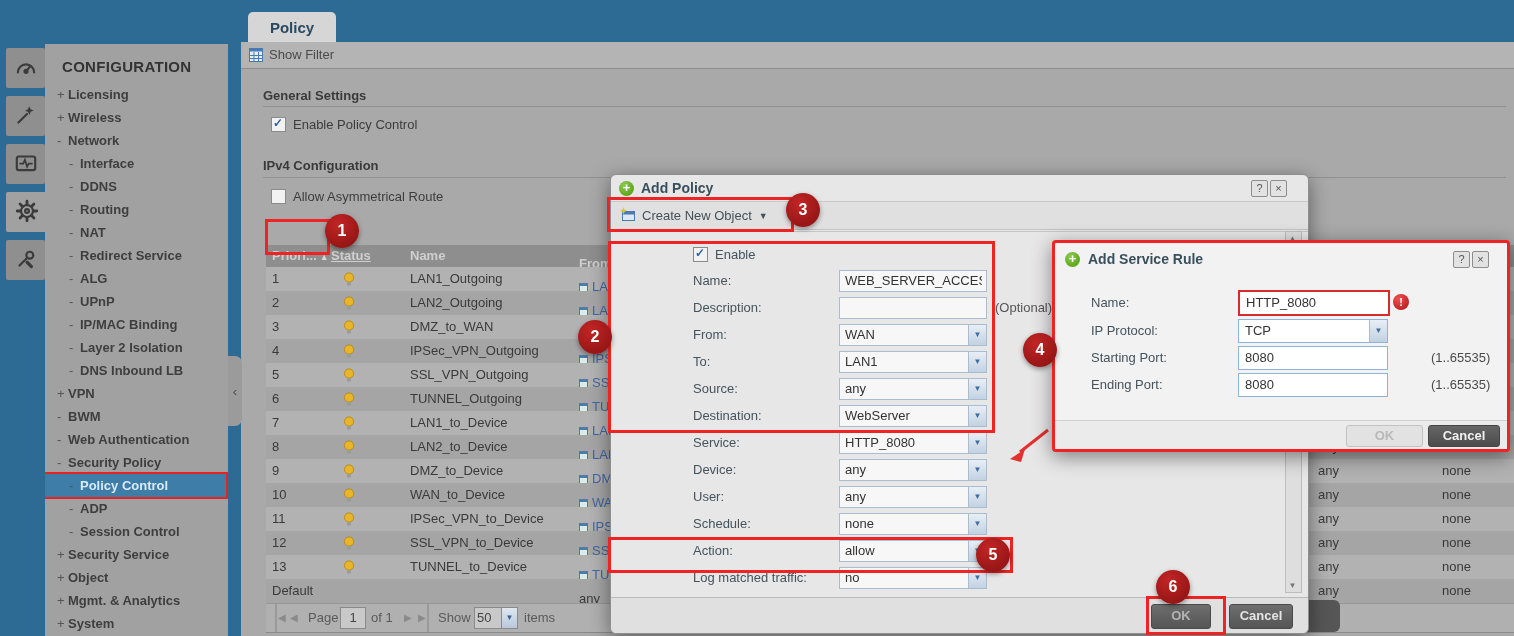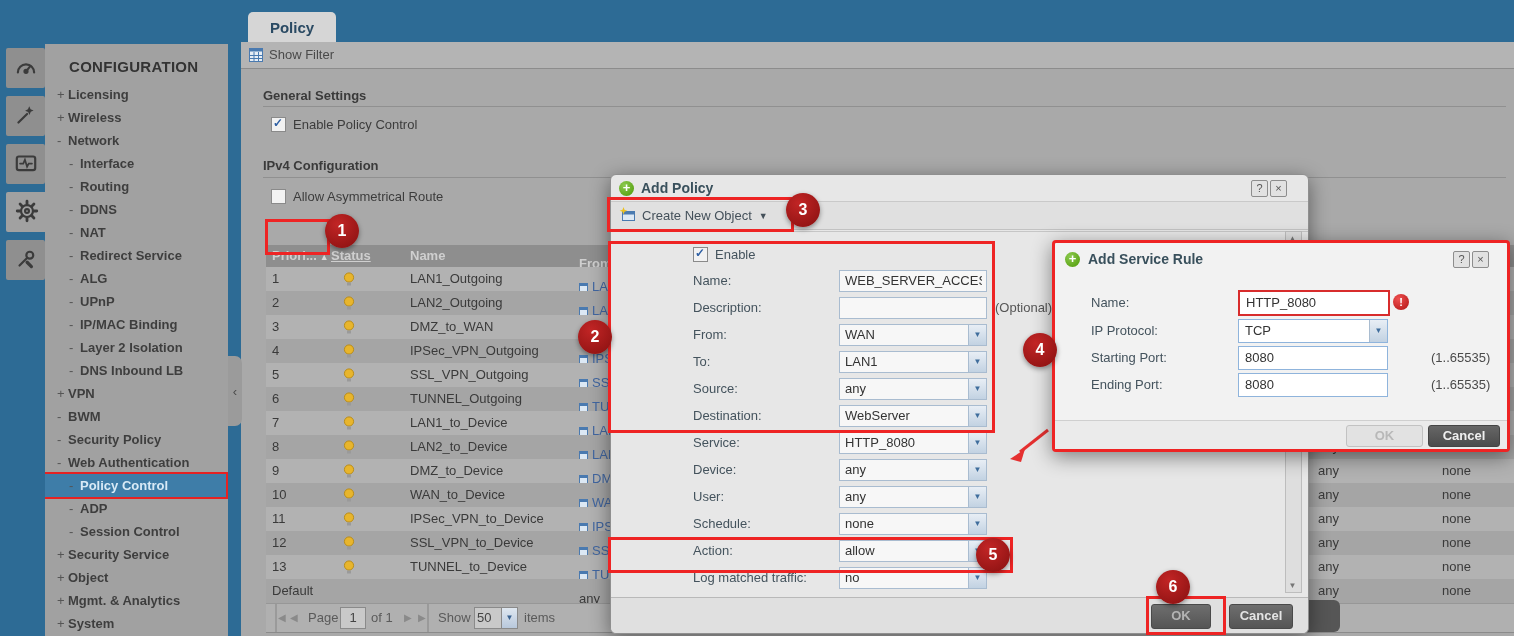--- a/index.html
+++ b/index.html
@@ -12,21 +12,21 @@
     display:flex;align-items:center;justify-content:center;}
   
   .left-bg{position:absolute;left:0;top:42px;width:241px;height:594px;background:#2d6b95;z-index:0;}
   .rail-btn{position:absolute;left:6px;width:39px;height:40px;background:#8f8f8f;border-radius:2px;
     display:flex;align-items:center;justify-content:center;z-index:1;}
   .rail-btn.active{background:#a1a1a1;width:42px;}
   .rb1{top:48px}.rb2{top:96px}.rb3{top:144px}.rb4{top:192px}.rb5{top:240px}
   .rail-btn svg{stroke:#3b3b3b;fill:none;stroke-width:2;stroke-linecap:round;}
   
   .sidebar{position:absolute;left:45px;top:44px;width:183px;height:592px;background:#a1a1a1;z-index:1;overflow:hidden;}
-  .side-header{margin:14px 0 8px 24px;font-size:15px;font-weight:800;color:#333;letter-spacing:.3px;}
+  .side-header{margin:14px 0 8px 17px;font-size:15px;font-weight:800;color:#333;letter-spacing:.3px;}
   .menu-item{height:23px;line-height:23px;font-weight:bold;color:#3e3e3e;white-space:nowrap;cursor:pointer;}
   .menu-item .prefix{display:inline-block;width:11px;color:#555;font-weight:400;}
   .menu-item.lvl1{padding-left:12px;}
   .menu-item.lvl2{padding-left:24px;}
   .menu-item.active{background:#3e7da8;color:#d8eaf6;position:relative;}
   .menu-item.active::after{content:"";position:absolute;left:-3px;right:0;top:-2px;bottom:-2px;
     border:2px solid #e62222;pointer-events:none;}
   .collapse-tab{position:absolute;left:228px;top:356px;width:14px;height:70px;background:#9b9b9b;
     border-radius:0 7px 7px 0;color:#4d4d4d;display:flex;align-items:center;justify-content:center;
     font-size:13px;z-index:2;}
@@ -235,28 +235,28 @@
 
         <div class="menu-item lvl1">
           <span class="prefix">-</span><span class="label">Network</span>
         </div>
 
         <div class="menu-item lvl2">
           <span class="prefix">-</span><span class="label">Interface</span>
         </div>
 
         <div class="menu-item lvl2">
+          <span class="prefix">-</span><span class="label">DDNS</span>
+        </div>
+
+        <div class="menu-item lvl2">
           <span class="prefix">-</span><span class="label">Routing</span>
         </div>
 
         <div class="menu-item lvl2">
-          <span class="prefix">-</span><span class="label">DDNS</span>
-        </div>
-
-        <div class="menu-item lvl2">
           <span class="prefix">-</span><span class="label">NAT</span>
         </div>
 
         <div class="menu-item lvl2">
           <span class="prefix">-</span><span class="label">Redirect Service</span>
         </div>
 
         <div class="menu-item lvl2">
           <span class="prefix">-</span><span class="label">ALG</span>
         </div>
@@ -279,25 +279,25 @@
 
         <div class="menu-item lvl1">
           <span class="prefix">+</span><span class="label">VPN</span>
         </div>
 
         <div class="menu-item lvl1">
           <span class="prefix">-</span><span class="label">BWM</span>
         </div>
 
         <div class="menu-item lvl1">
+          <span class="prefix">-</span><span class="label">Web Authentication</span>
+        </div>
+
+        <div class="menu-item lvl1">
           <span class="prefix">-</span><span class="label">Security Policy</span>
-        </div>
-
-        <div class="menu-item lvl1">
-          <span class="prefix">-</span><span class="label">Web Authentication</span>
         </div>
 
         <div class="menu-item lvl2 active">
           <span class="prefix">-</span><span class="label">Policy Control</span>
         </div>
 
         <div class="menu-item lvl2">
           <span class="prefix">-</span><span class="label">ADP</span>
         </div>
 

